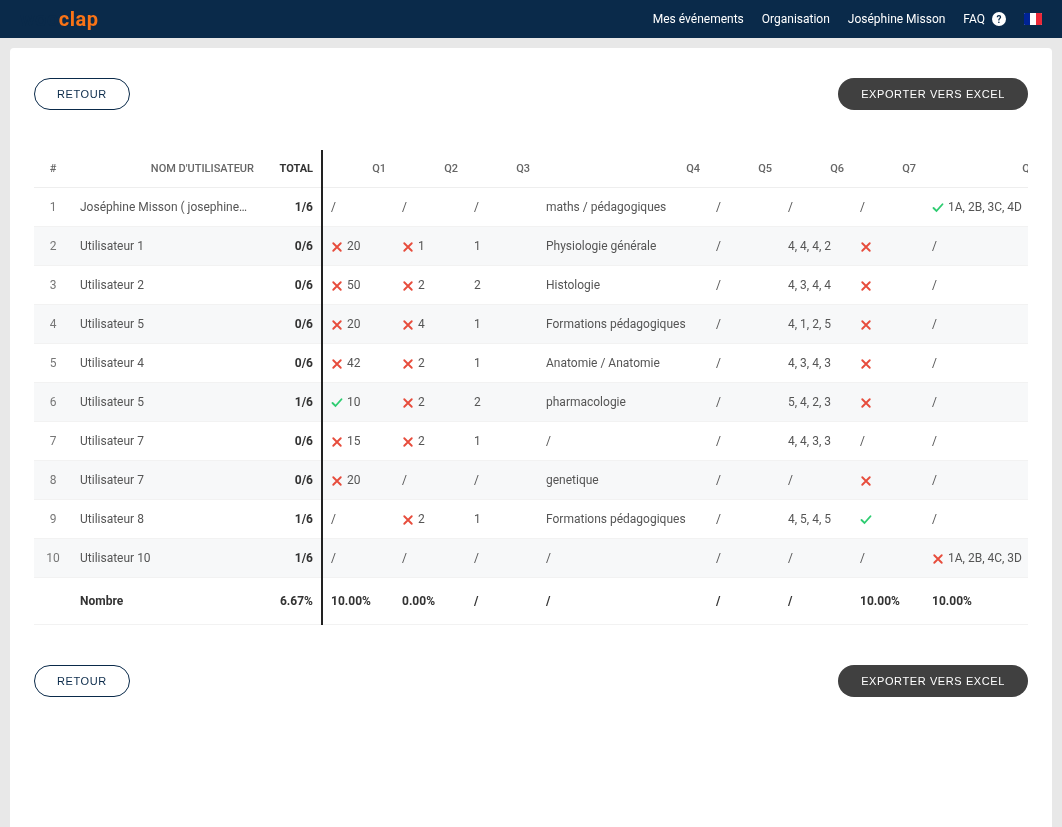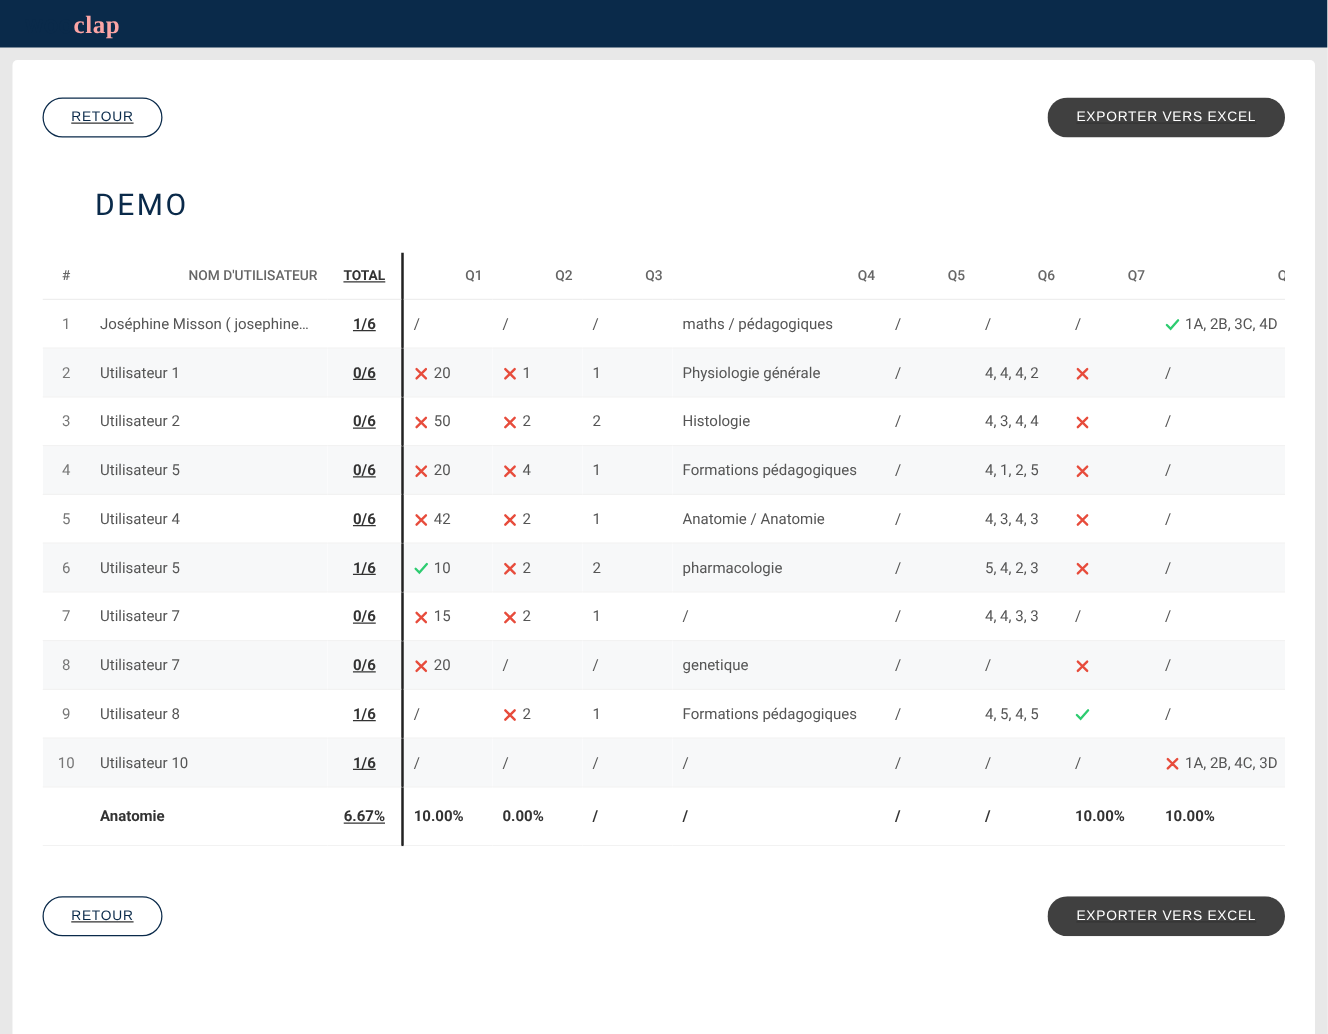--- a/index.html
+++ b/index.html
@@ -16,21 +16,21 @@
     display: flex;
     align-items: center;
     padding: 0 20px;
     color: #fff;
   }
   .logo-block {
     display:flex; align-items:center; gap:4px;
   }
   .brand-text { font-weight:700; font-size:20px; letter-spacing:0.5px; }
   .brand-text .w { color:#0a2a4a; }
-  .brand-text .clap { color:#fca5a5;font-family:Liberation Serif, serif; }
+  .brand-text .clap { color:#f97316; }
   .nav-right {
     margin-left: auto;
     display: flex;
     align-items: center;
     gap: 18px;
     font-size: 12px;
   }
   .nav-right a { color: #fff; text-decoration: none; cursor:pointer; }
   .faq-q {
     display:inline-flex; align-items:center; justify-content:center;
@@ -50,21 +50,20 @@
   .page {
     background: #fff;
     margin: 10px;
     border-radius: 4px;
     padding: 30px 24px 40px 24px;
     min-height: 790px;
   }
   .actions-row {
     display:flex; align-items:flex-end; justify-content:space-between;
     margin-bottom: 40px;
-    text-decoration: underline;
   }
   .btn {
     font-size: 11px;
     letter-spacing: 0.6px;
     font-weight: 500;
     padding: 9px 22px;
     border-radius: 20px;
     cursor: pointer;
     border:1px solid transparent;
     background:none;
@@ -120,51 +119,60 @@
   }
   tbody tr { border-bottom: 1px solid #f2f2f2; }
   tbody tr.striped { background:#f7f8f9; }
   .col-idx { width:38px; text-align:center; }
   .col-user { width:190px; }
   .col-total { width:60px; font-weight:700; color:#333; }
   .col-q { width:72px; }
   .col-q4 { width:170px; }
   .col-q8 { width:120px;margin-left:46px; }
   .sep-left { border-left: 2px solid #222; }
-  th.col-total, td.col-total { text-align:center; font-weight:700;text-decoration:underline; }
+  th.col-total, td.col-total { text-align:right; font-weight:700; }
   th.col-total { font-weight:700; color:#333; }
   td.col-idx { color:#777; }
   td.bold, th.bold { font-weight:700; color:#333; }
   .ico { display:inline-block; width:12px; height:12px; vertical-align:middle; margin-right:4px; }
   .ico-x { color:#e74c3c; }
   .ico-v { color:#2ecc71; }
   .ico svg { width:12px; height:12px; display:block; }
   .avg-row td { font-weight:700; color:#333; padding-top:16px; padding-bottom:16px; }
 
   .actions-row.bottom { margin-top:40px; margin-bottom:0; }
 </style>
 </head>
 <body>
 
 <div class="topbar">
   <div class="logo-block">
     <span class="brand-text">
       <span class="w">woo</span><span class="clap">clap</span>
     </span>
   </div>
+  <div class="nav-right">
+    <a>Mes événements</a>
+    <a>Organisation</a>
+    <a>Joséphine Misson</a>
+    <a>
+      <span>FAQ</span>
+      <span class="faq-q">?</span>
+    </a>
+    <span class="flag"></span>
+  </div>
 </div>
 
 <div class="page">
 
   <div class="actions-row">
     <button class="btn btn-outline">RETOUR</button>
     <button class="btn btn-dark">EXPORTER VERS EXCEL</button>
   </div>
 
-  <h1 class="title">DEMO</h1>
 
   <div class="table-wrap">
     <table>
       <thead>
         <tr>
           <th class="col-idx">#</th>
           <th class="col-user">NOM D'UTILISATEUR</th>
           <th class="col-total bold">TOTAL</th>
           <th class="col-q sep-left">Q1</th>
           <th class="col-q">Q2</th>
@@ -349,21 +357,21 @@
             <td class="col-q4"><span>/</span></td>
             <td class="col-q"><span>/</span></td>
             <td class="col-q"><span>/</span></td>
             <td class="col-q"><span>/</span></td>
             <td class="col-q8"><span class="ico ico-x"><svg viewBox="0 0 16 16">
                   <path d="M3 3 L13 13 M13 3 L3 13" stroke="#e74c3c" stroke-width="2.5" stroke-linecap="round" fill="none"></path>
                 </svg></span><span>1A, 2B, 4C, 3D</span></td>
           </tr>
           <tr class="avg-row">
             <td class="col-idx"></td>
-            <td class="col-user">Anatomie</td>
+            <td class="col-user">Nombre</td>
             <td class="col-total">6.67%</td>
             <td class="col-q sep-left">10.00%</td>
             <td class="col-q">0.00%</td>
             <td class="col-q">/</td>
             <td class="col-q4">/</td>
             <td class="col-q">/</td>
             <td class="col-q">/</td>
             <td class="col-q">10.00%</td>
             <td class="col-q8">10.00%</td>
           </tr>

